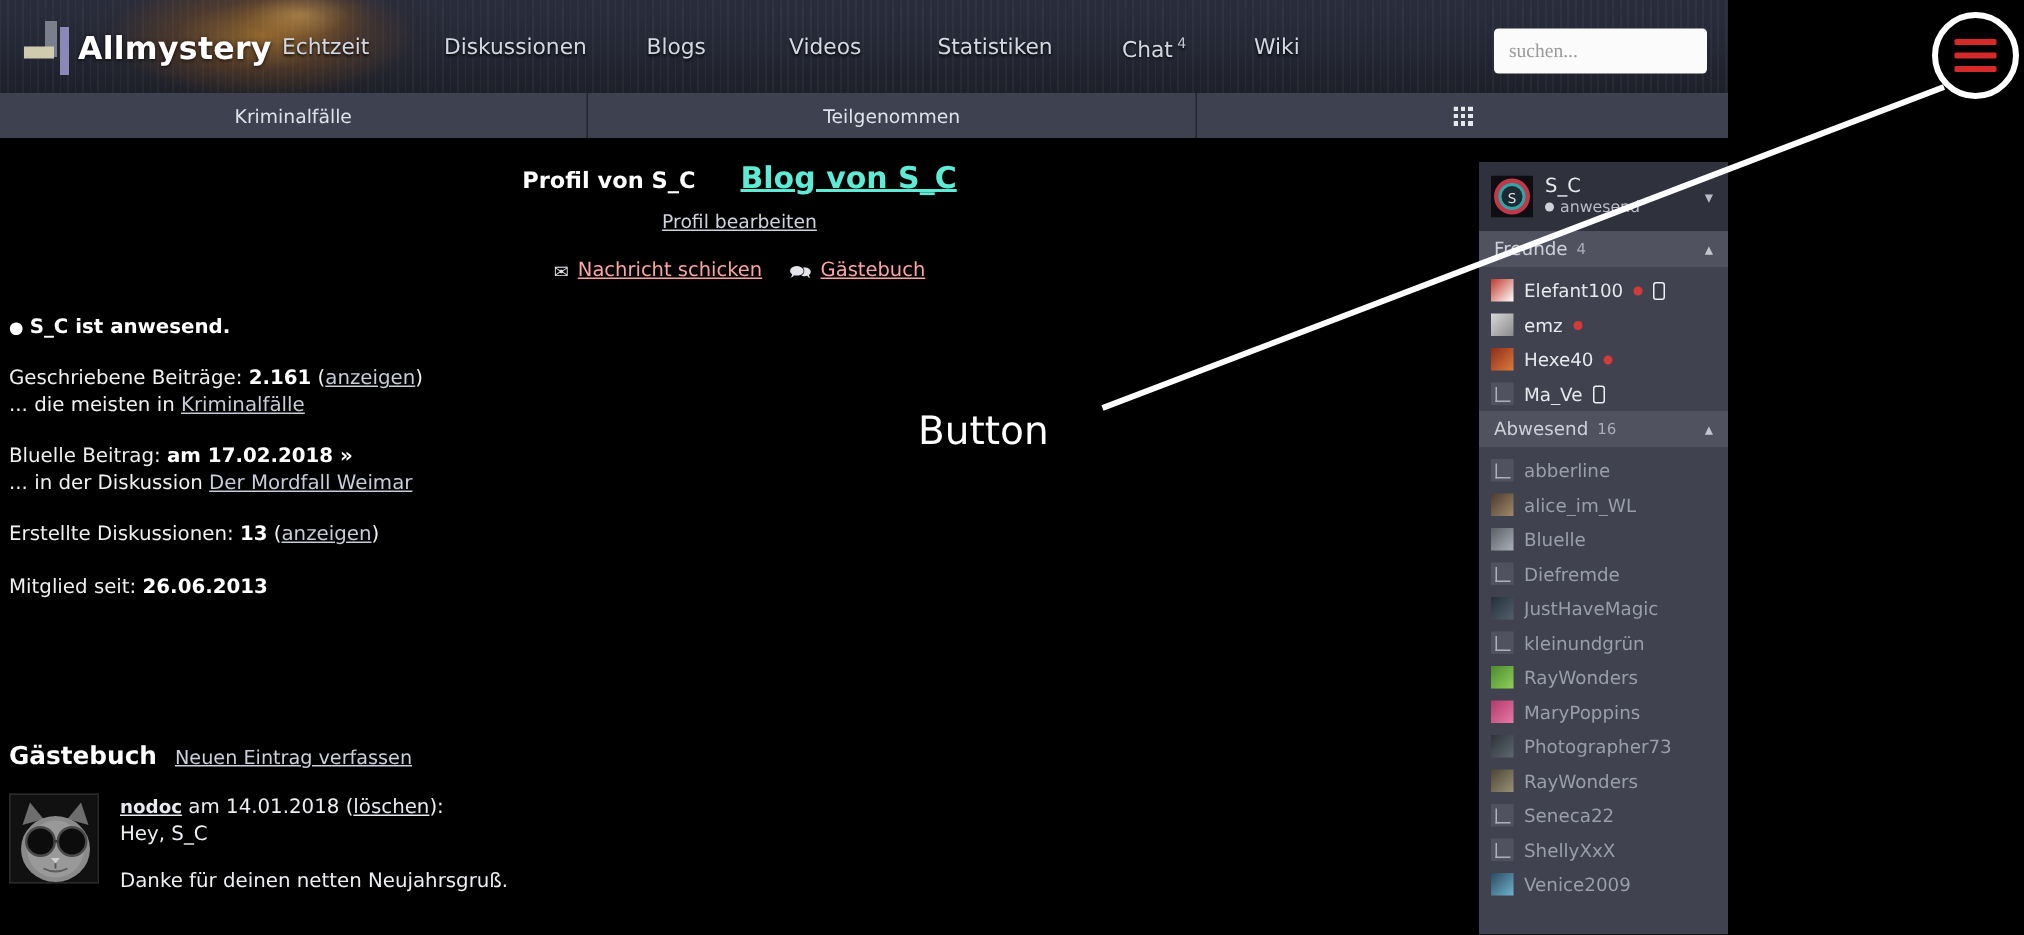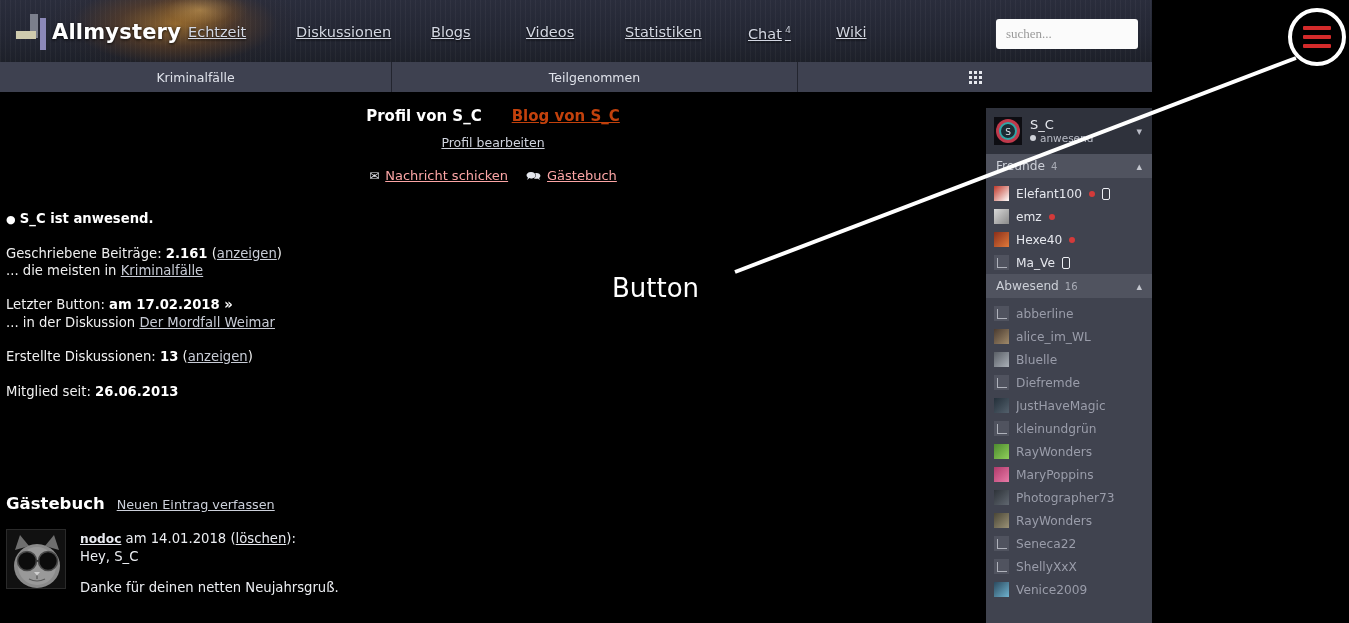--- a/index.html
+++ b/index.html
@@ -28,21 +28,21 @@
   .logo-bar2 { position:absolute; left:26px; top:4px; width:6px; height:32px; background:#8b88b8; }
   .logo-bar3 { position:absolute; left:2px; top:17px; width:20px; height:8px; background:#cfcbae; }
   .brand {
     position: absolute; left: 52px; top: 20px;
     font-size: 21px; font-weight: bold; color: #fff; letter-spacing: .2px;
     text-shadow: 0 1px 3px rgba(0,0,0,.8);
   }
   .nav { position: absolute; left: 188px; top: 24px; display: flex; }
   .nav-item {
     color: #d3d7e2; font-size: 14.5px; padding: 0 0; cursor: pointer;
-    text-shadow: 0 1px 2px rgba(0,0,0,.9); white-space: nowrap; text-decoration: underline;
+    text-shadow: 0 1px 2px rgba(0,0,0,.9); white-space: nowrap;
   }
   .nav-item sup { font-size: 9.5px; color: #c3c7d4; margin-left: 3px; vertical-align: super; }
   .search-box {
     position: absolute; right: 14px; top: 19px; width: 142px; height: 30px;
     background: #fbfbfb; border: none; border-radius: 3px;
     padding: 0 10px; font-size: 13px; color: #555;
     font-family: Liberation Serif, serif;
   }
   .search-box::placeholder { color: #9a9a9a; }
 
@@ -68,21 +68,21 @@
   }
 
   
   .main { position: absolute; left: 0; top: 92px; width: 986px; height: 531px; background: #000; }
 
   .profile-head {
     position: absolute; left: 0; top: 14px; width: 986px; text-align: center;
   }
   .ph-row1 { display: inline-flex; align-items: baseline; gap: 30px; }
   .ph-title { color: #fff; font-size: 15px; font-weight: bold; }
-  .ph-bloglink { color: #c2410c; font-size: 15px; font-weight: bold; text-decoration: underline; cursor: pointer; }
+  .ph-bloglink { color: #5eead4; font-size: 20px; font-weight: bold; text-decoration: underline; cursor: pointer; }
   .ph-edit { margin-top: 7px; }
   .ph-edit a { color: #cfd3dd; font-size: 12.5px; text-decoration: underline; cursor: pointer; }
   .ph-actions { margin-top: 17px; display: inline-flex; gap: 18px; align-items: center; }
   .act { display: inline-flex; align-items: center; gap: 6px; cursor: pointer; }
   .act a { color: #fca5a5; font-size: 13px; text-decoration: underline; }
   .ico { font-size: 12px; color: #e4e6ec; line-height: 1; }
 
   
   .stats { position: absolute; left: 6px; top: 118px; width: 600px; }
   .stat-line { color: #f0f0f0; font-size: 13.2px; line-height: 1.32; margin-bottom: 0px; }
@@ -226,21 +226,21 @@
         <span>Geschriebene Beiträge:</span>
         <b>2.161</b>
         (<a>anzeigen</a>)
       </div>
       <div class="stat-line">
         <span>... die meisten in</span>
         <a>Kriminalfälle</a>
       </div>
       <div class="gap"></div>
       <div class="stat-line">
-        <span>Letzter Button:</span>
+        <span>Bluelle Beitrag:</span>
         <b>am 17.02.2018 »</b>
       </div>
       <div class="stat-line">
         <span>... in der Diskussion</span>
         <a>Der Mordfall Weimar</a>
       </div>
       <div class="gap"></div>
       <div class="stat-line">
         <span>Erstellte Diskussionen:</span>
         <b>13</b>

